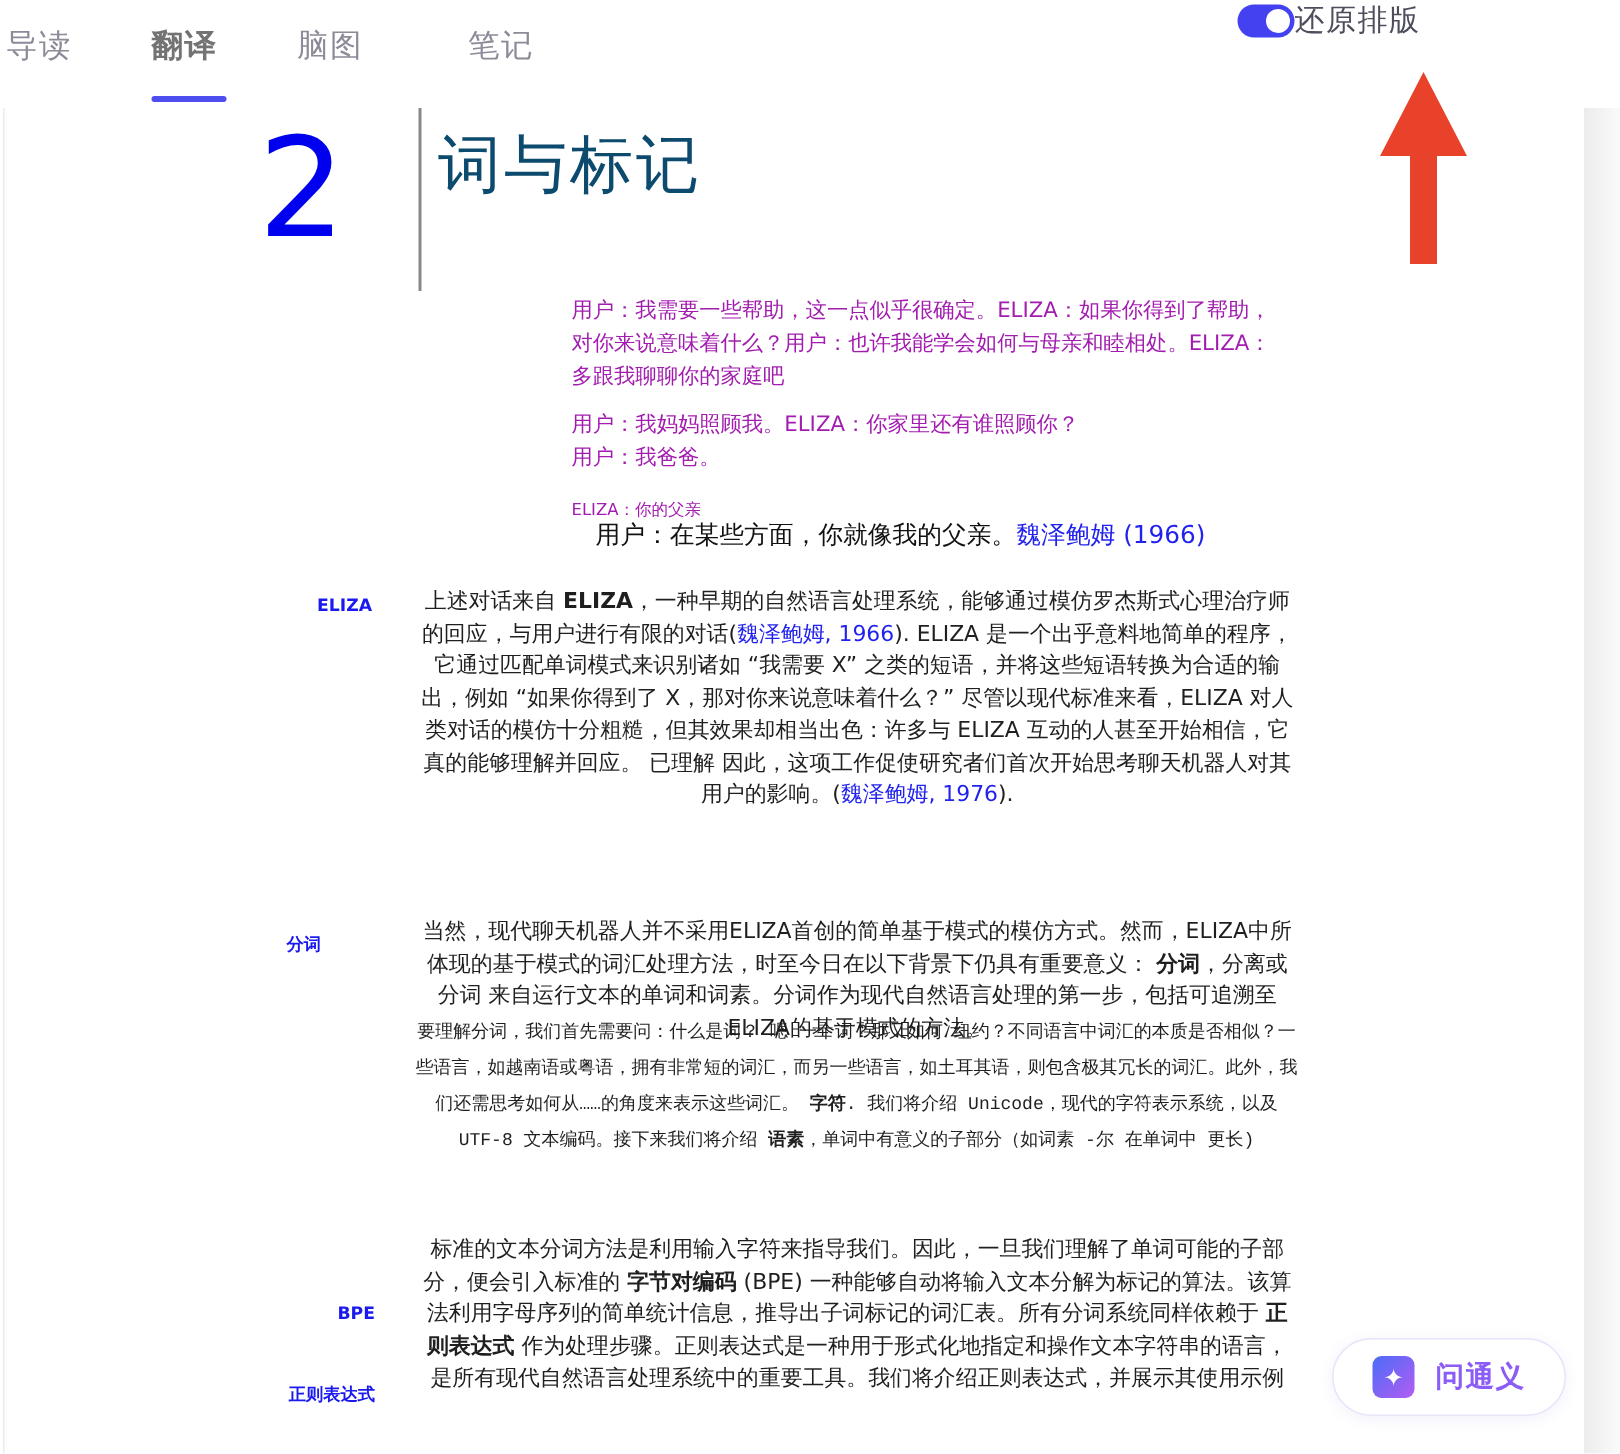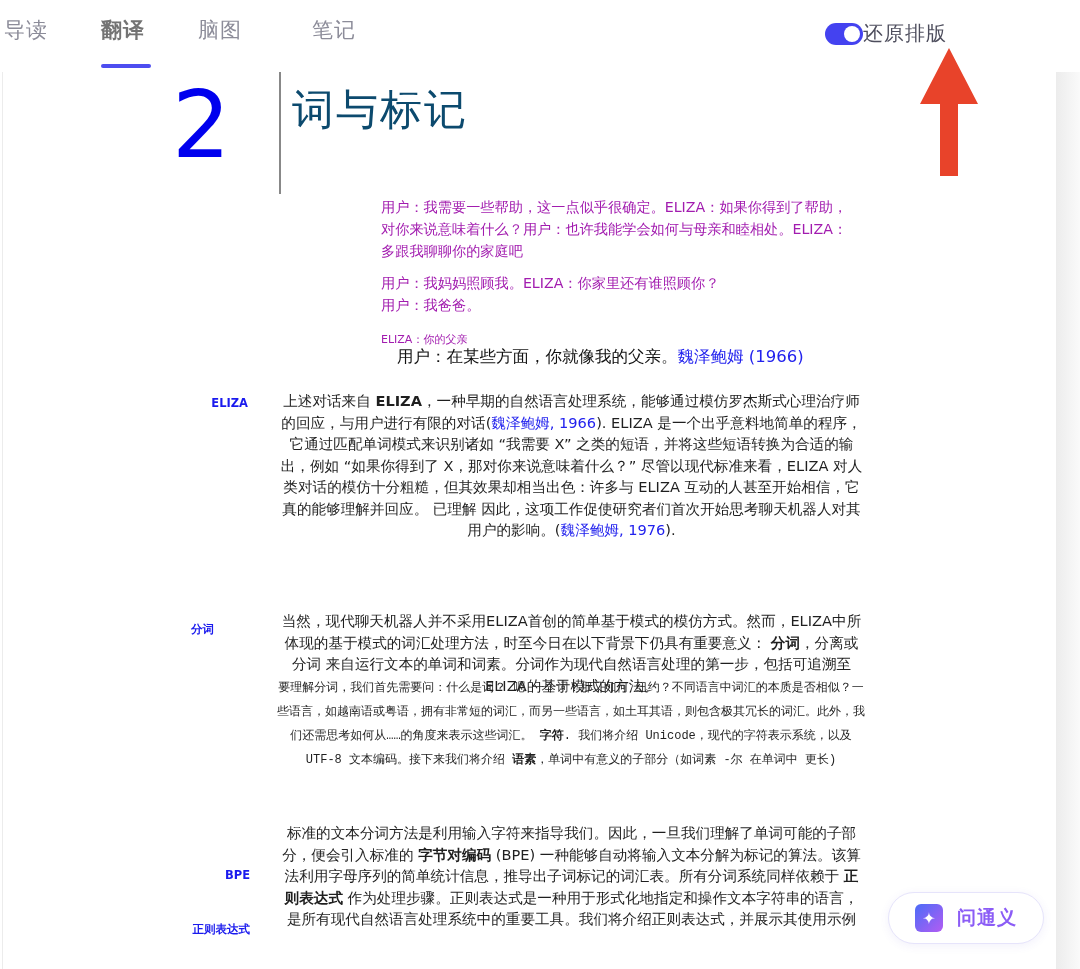--- a/index.html
+++ b/index.html
@@ -5,21 +5,21 @@
   * { box-sizing: border-box; margin: 0; padding: 0; }
   html, body { width: 1080px; height: 969px; overflow: hidden; background: #ffffff; }
   body { font-family: "DejaVu Sans", "Liberation Sans", sans-serif; color: #1f1f1f; position: relative; }
 
   
   .topbar { position: absolute; left: 0; top: 0; width: 959px; height: 68px; background: #fff; }
   .tab { position: absolute; top: 16px; font-size: 21px; color: #8c8c99; cursor: pointer; letter-spacing: 1px; }
   .tab.active { color: #737373; font-weight: bold; }
   .tab-underline { position: absolute; top: 64px; left: 101px; width: 50px; height: 4px; border-radius: 2px; background: #4d4df0; }
 
-  .toggle-wrap { position: absolute; right: 12px; top: 20px; display: flex; align-items: center; gap: 0; cursor: pointer; }
+  .toggle-wrap { position: absolute; right: 12px; top: 0; display: flex; align-items: center; gap: 0; cursor: pointer; }
   .toggle { width: 38px; height: 22px; border-radius: 11px; background: #4442f0; position: relative; }
   .toggle .knob { position: absolute; right: 3px; top: 3px; width: 16px; height: 16px; border-radius: 50%; background: #fff; }
   .toggle-label { font-size: 20px; color: #4d4d5c; letter-spacing: 1px; }
 
   
   .arrow { position: absolute; left: 920px; top: 48px; width: 58px; height: 128px; }
 
   
   .page { position: absolute; left: 2px; top: 72px; width: 1054px; height: 897px; background: #fff; border-left: 1px solid #ececec; }
   .page-shadow { position: absolute; left: 1056px; top: 72px; width: 24px; height: 897px; background: linear-gradient(to right, #ececec, #fafafa); }

